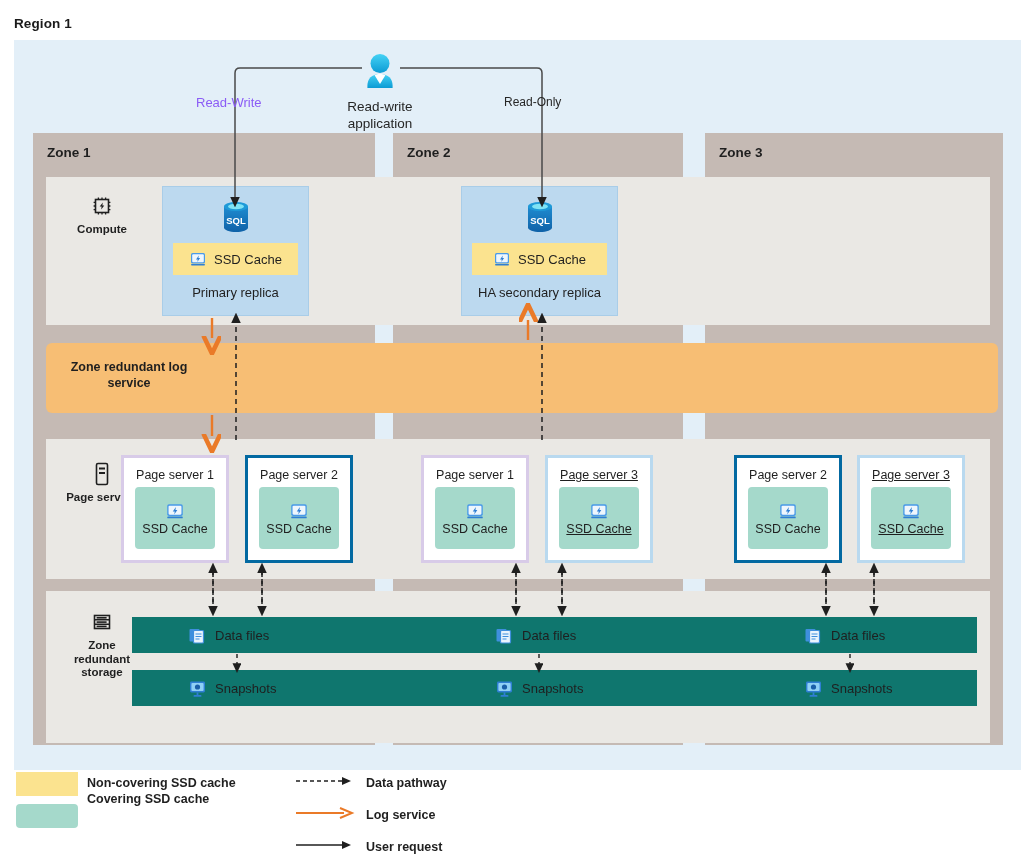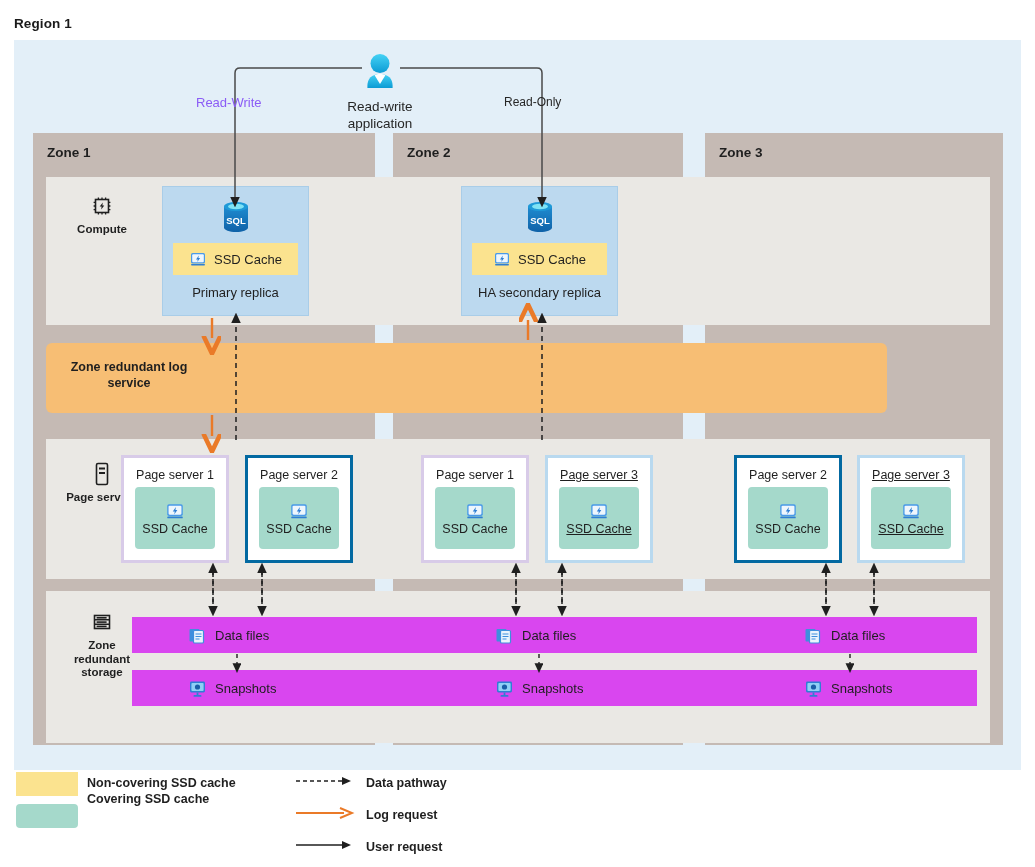--- a/index.html
+++ b/index.html
@@ -29,21 +29,21 @@
   #compute-band{left:46px;top:177px;width:944px;height:148px;}
   #pageservers-band{left:46px;top:439px;width:944px;height:140px;}
   #storage-band{left:46px;top:591px;width:944px;height:152px;}
 
   
   .rowlabel{position:absolute;left:18px;width:76px;text-align:center;color:#1f1f1f;}
   .rowlabel .cap{font-size:11.5px;font-weight:bold;line-height:13.5px;margin-top:4px;}
   .ricon{height:26px;display:flex;align-items:center;justify-content:center;}
 
   
-  #log-band{left:46px;top:343px;width:841px;height:70px;background:#f7be74;border-radius:6px;}
+  #log-band{left:46px;top:343px;width:952px;height:70px;background:#f7be74;border-radius:6px;}
   #log-label{position:absolute;left:18px;top:16px;width:130px;font-size:12.5px;font-weight:bold;
              line-height:16px;color:#1f1f1f;text-align:center;}
 
   
   .replica{position:absolute;top:186px;width:147px;height:130px;background:#bcd9ef;
            border:1px solid #a9cde8;box-sizing:border-box;text-align:center;}
   #replica-primary{left:162px;}
   #replica-ha{left:461px;width:157px;}
   .sqlwrap{height:48px;display:flex;align-items:center;justify-content:center;padding-top:6px;}
   .cachechip{margin:2px 10px 0;background:#fbe38f;height:32px;display:flex;align-items:center;
@@ -56,21 +56,21 @@
   .ps-inner{background:#fff;height:100%;text-align:center;}
   .ps-title{font-size:12.5px;padding-top:7px;color:#1f1f1f;}
   .ps-cache{margin:5px 8px 0;background:#a5d9cb;border-radius:4px;height:62px;
             display:flex;flex-direction:column;align-items:center;justify-content:center;gap:1px;}
   .ps-cache span{font-size:12.5px;color:#1f1f1f;}
   .b-purple{border:3px solid #d8cbe8;}
   .b-pink{border:3px solid #0369a1;}
   .b-blue{border:3px solid #b9d9ef;text-decoration:underline;}
 
   
-  .storerow{position:absolute;left:132px;width:845px;height:36px;background:#d946ef;}
+  .storerow{position:absolute;left:132px;width:845px;height:36px;background:#0f766e;}
   #store-datafiles{top:617px;}
   #store-snapshots{top:670px;}
   .storecell{position:absolute;top:0;height:36px;display:flex;align-items:center;gap:8px;
              font-size:13px;color:#1f1f1f;}
 
   
   #legend{left:16px;top:768px;width:700px;height:95px;}
   .lg-sw{position:absolute;width:62px;height:24px;}
   .lg-txt{position:absolute;font-size:12.5px;font-weight:bold;color:#1f1f1f;white-space:nowrap;}
   .lg-arrow{position:absolute;height:14px;}
@@ -445,20 +445,20 @@
   <svg class="lg-arrow" style="left:280px;top:6px;width:62px;" viewBox="0 0 62 14">
     <path d="M0 7 H48" stroke="#1f1f1f" stroke-width="1.6" stroke-dasharray="4 3"></path>
     <path d="M46 3 L55 7 L46 11 z" fill="#1f1f1f"></path>
   </svg>
   <div class="lg-txt" style="left:350px;top:8px;">Data pathway</div>
 
   <svg class="lg-arrow" style="left:280px;top:38px;width:62px;" viewBox="0 0 62 14">
     <path d="M0 7 H48" stroke="#ea7a28" stroke-width="1.9"></path>
     <path d="M44 2 L56 7 L44 12" fill="none" stroke="#ea7a28" stroke-width="1.9"></path>
   </svg>
-  <div class="lg-txt" style="left:350px;top:40px;">Log request</div>
+  <div class="lg-txt" style="left:350px;top:40px;">Log service</div>
 
   <svg class="lg-arrow" style="left:280px;top:70px;width:62px;" viewBox="0 0 62 14">
     <path d="M0 7 H48" stroke="#1f1f1f" stroke-width="1.6"></path>
     <path d="M46 3 L55 7 L46 11 z" fill="#1f1f1f"></path>
   </svg>
   <div class="lg-txt" style="left:350px;top:72px;">User request</div>
 </div>
 
 </body></html>

